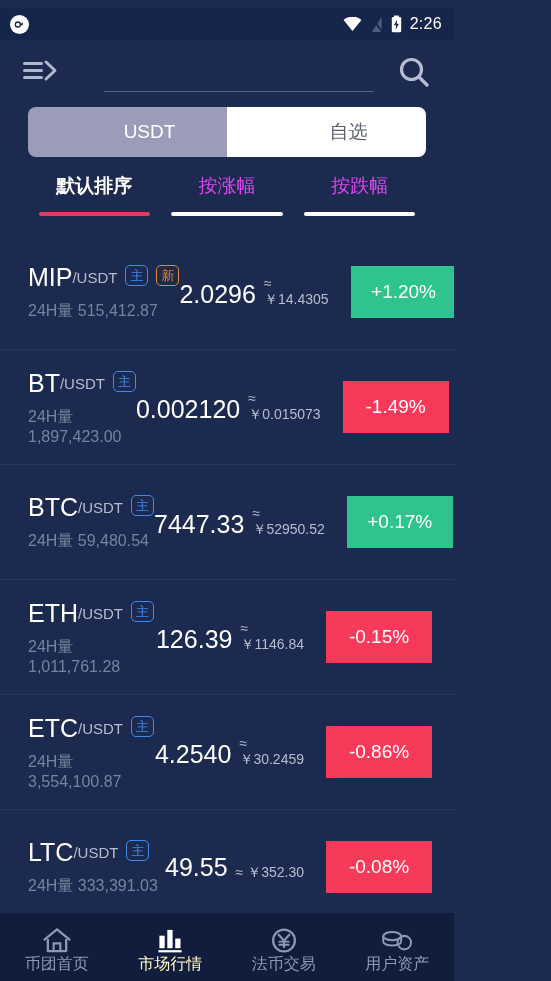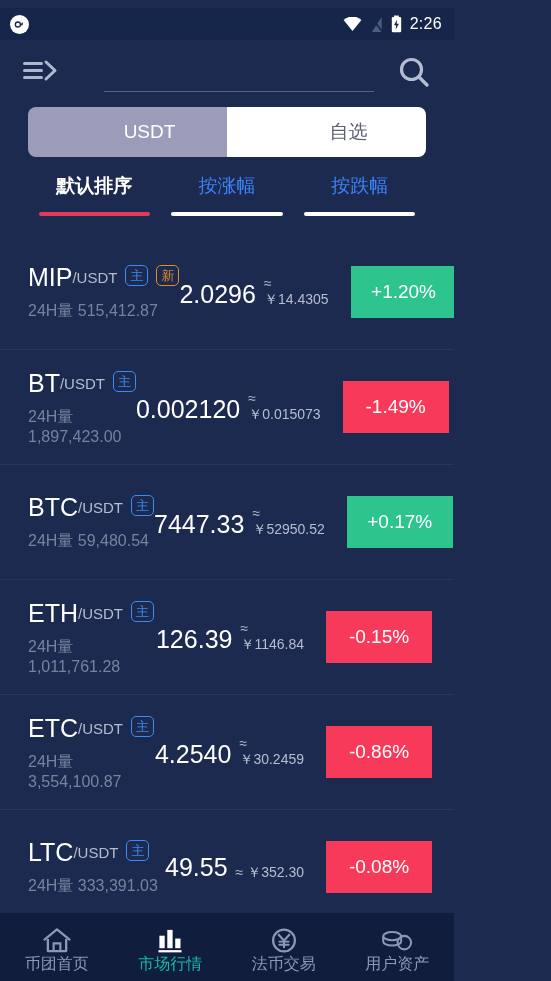--- a/index.html
+++ b/index.html
@@ -90,21 +90,21 @@
     margin:16px 28px 0 28px;
     height:52px; flex:0 0 52px;
     display:flex;
   }
   .sorttab {
     flex:1;
     display:flex; flex-direction:column; align-items:center;
     justify-content:flex-start;
     cursor:pointer; user-select:none;
   }
-  .sorttab .lbl { font-size:19px; color:#3b82f6; }
+  .sorttab .lbl { font-size:19px; color:#d946ef; }
   .sorttab.active .lbl { color:#ffffff; font-weight:bold; }
   .sorttab .bar {
     margin-top:13px;
     width:84%; height:4px; border-radius:2px;
     background:#ffffff;
   }
   .sorttab.active .bar { background:#e43a5e; }
 
   
   .list {
@@ -161,21 +161,21 @@
     display:flex;
     align-items:center;
   }
   .navitem {
     flex:1;
     display:flex; flex-direction:column; align-items:center; justify-content:flex-start;
     gap:0;
     cursor:pointer; user-select:none;
   }
   .navitem .nlbl { font-size:16px; color:#8c98b5; }
-  .navitem.active .nlbl { color:#14b8a6; }
+  .navitem.active .nlbl { color:#fef9c3; }
   .navicon { height:27px; display:flex; align-items:flex-end; }
 </style>
 </head>
 <body>
 
 <div class="screen">
 
   <div class="statusbar">
     <div class="sb-left">
       <div class="notif-icon">

